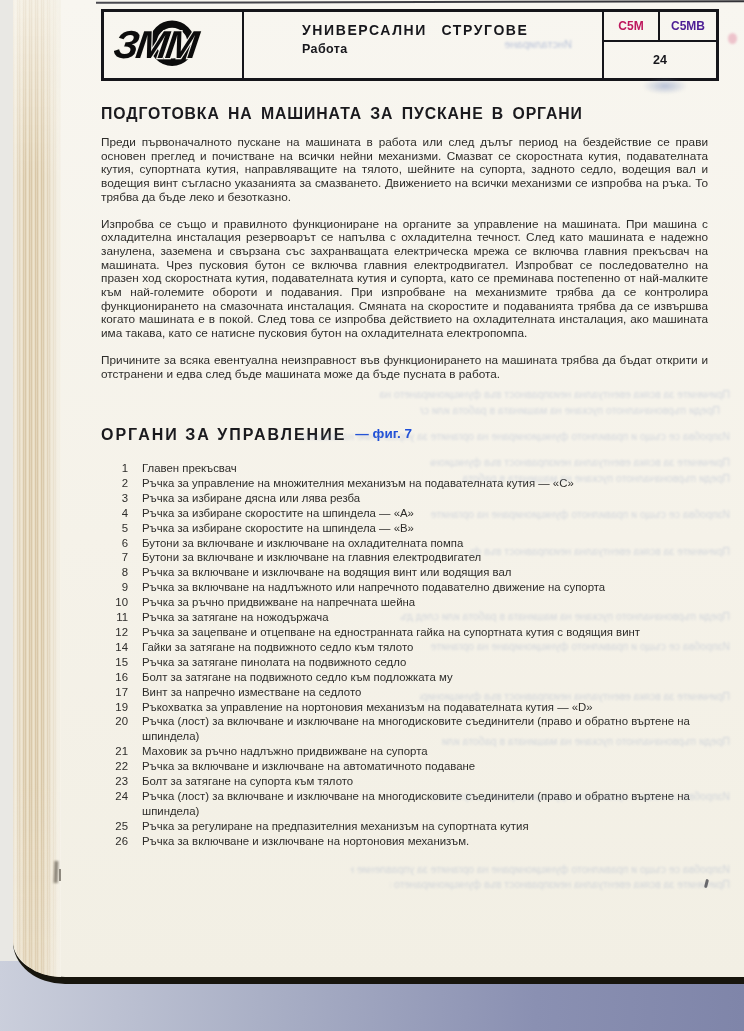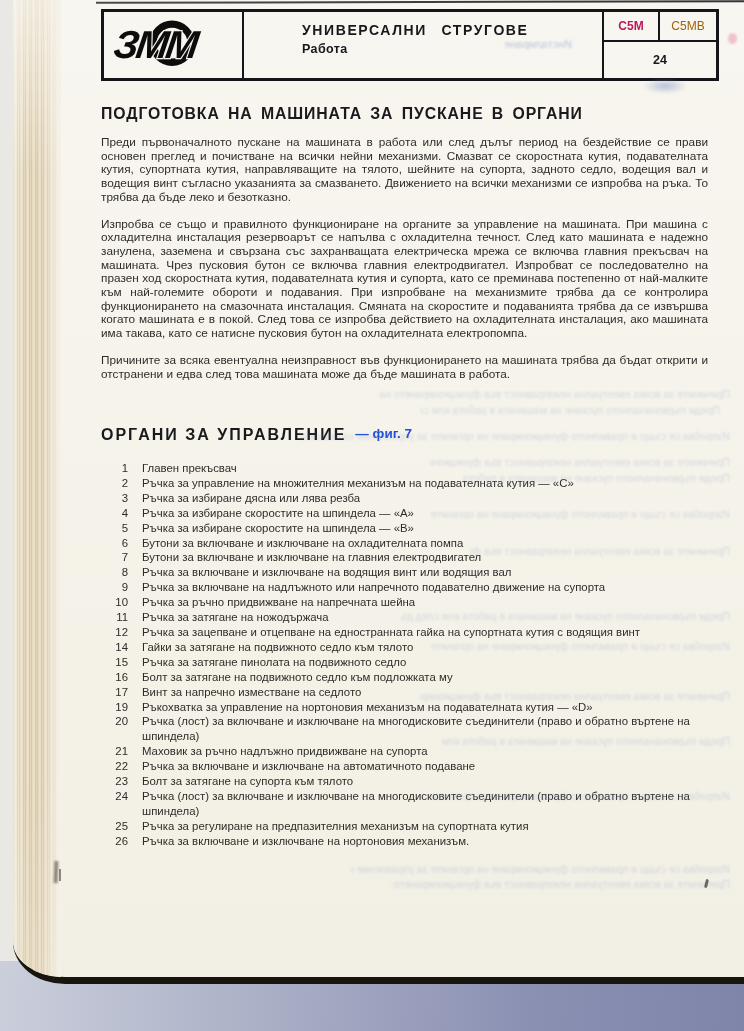--- a/index.html
+++ b/index.html
@@ -48,21 +48,21 @@
   .header-box{
     position:absolute; left:101px; top:9px; width:612px; height:66px;
     border:3px solid #15151a; display:flex; background:transparent;
   }
   .cell-logo{width:138px; border-right:2px solid #15151a; display:flex; align-items:center; justify-content:center;}
   .cell-title{flex:1; border-right:2px solid #15151a; padding:10px 4px 0 58px; position:relative;}
   .doc-title{font-size:14px; font-weight:bold; letter-spacing:1.6px; word-spacing:9px; color:#17171c;}
   .doc-subtitle{font-size:12.5px; font-weight:bold; letter-spacing:.4px; color:#17171c; margin-top:4px;}
   .cell-models{width:112px; display:grid; grid-template-columns:50% 50%; grid-template-rows:30px 1fr;}
   .model-a{border-right:2px solid #15151a; border-bottom:2px solid #15151a; display:flex;align-items:center;justify-content:center; font-size:12px; font-weight:bold; color:#be185d;}
-  .model-b{border-bottom:2px solid #15151a; display:flex;align-items:center;justify-content:center; font-size:12px; font-weight:normal; color:#a16207;}
+  .model-b{border-bottom:2px solid #15151a; display:flex;align-items:center;justify-content:center; font-size:12px; font-weight:bold; color:#4c1d95;}
   .page-num{grid-column:1 / 3; display:flex; align-items:center; justify-content:center; font-size:12.5px; font-weight:bold; color:#17171c; position:relative;}
 
   
   .h1{
     position:absolute; left:101px; top:105px; width:620px;
     font-size:15.8px; font-weight:bold; letter-spacing:.9px; color:#1a1a1e; word-spacing:3px;
   }
   .paragraphs{position:absolute; left:101px; top:136px; width:607px;}
   .paragraphs p{margin:0 0 13px 0; font-size:11.8px; line-height:13.7px; text-align:justify; color:#2e2d2b;}
   .h2{
@@ -132,21 +132,21 @@
           <span>24</span>
         </div>
       </div>
     </div>
 
     <div class="h1">ПОДГОТОВКА НА МАШИНАТА ЗА ПУСКАНЕ В ОРГАНИ</div>
 
     <div class="paragraphs">
         <p>Преди първоначалното пускане на машината в работа или след дълъг период на бездействие се прави основен преглед и почистване на всички нейни механизми. Смазват се скоростната кутия, подавателната кутия, супортната кутия, направляващите на тялото, шейните на супорта, задното седло, водещия вал и водещия винт  съгласно указанията за смазването. Движението на всички механизми се изпробва на ръка. То трябва да бъде леко и безотказно.</p>
         <p>Изпробва се също и правилното функциониране на органите за управление на машината. При машина с охладителна инсталация резервоарът се напълва с охладителна течност. След като машината е надежно занулена, заземена и свързана със захранващата електрическа мрежа се включва главния прекъсвач на машината. Чрез пусковия бутон се включва главния електродвигател. Изпробват се последователно на празен ход скоростната кутия, подавателната кутия и супорта, като се преминава постепенно от най-малките към най-големите обороти и подавания. При изпробване на механизмите трябва да се контролира функционирането на смазочната инсталация. Смяната на скоростите и подаванията трябва да се извършва когато машината е в покой. След това се изпробва действието на охладителната инсталация, ако машината има такава, като се натисне пусковия бутон на охладителната електропомпа.</p>
-        <p>Причините за всяка евентуална неизправност във функционирането на машината трябва да бъдат открити и отстранени и едва след това машината може да бъде машината в работа.</p>
+        <p>Причините за всяка евентуална неизправност във функционирането на машината трябва да бъдат открити и отстранени и едва след бъде машината може да бъде пусната в работа.</p>
       </div>
 
     <div class="h2">
       <span class="main">ОРГАНИ ЗА УПРАВЛЕНИЕ</span>
       <span class="suffix">— фиг. 7</span>
     </div>
 
     <div class="control-list">
         <div class="li-row">
         <span class="li-num">1</span>

